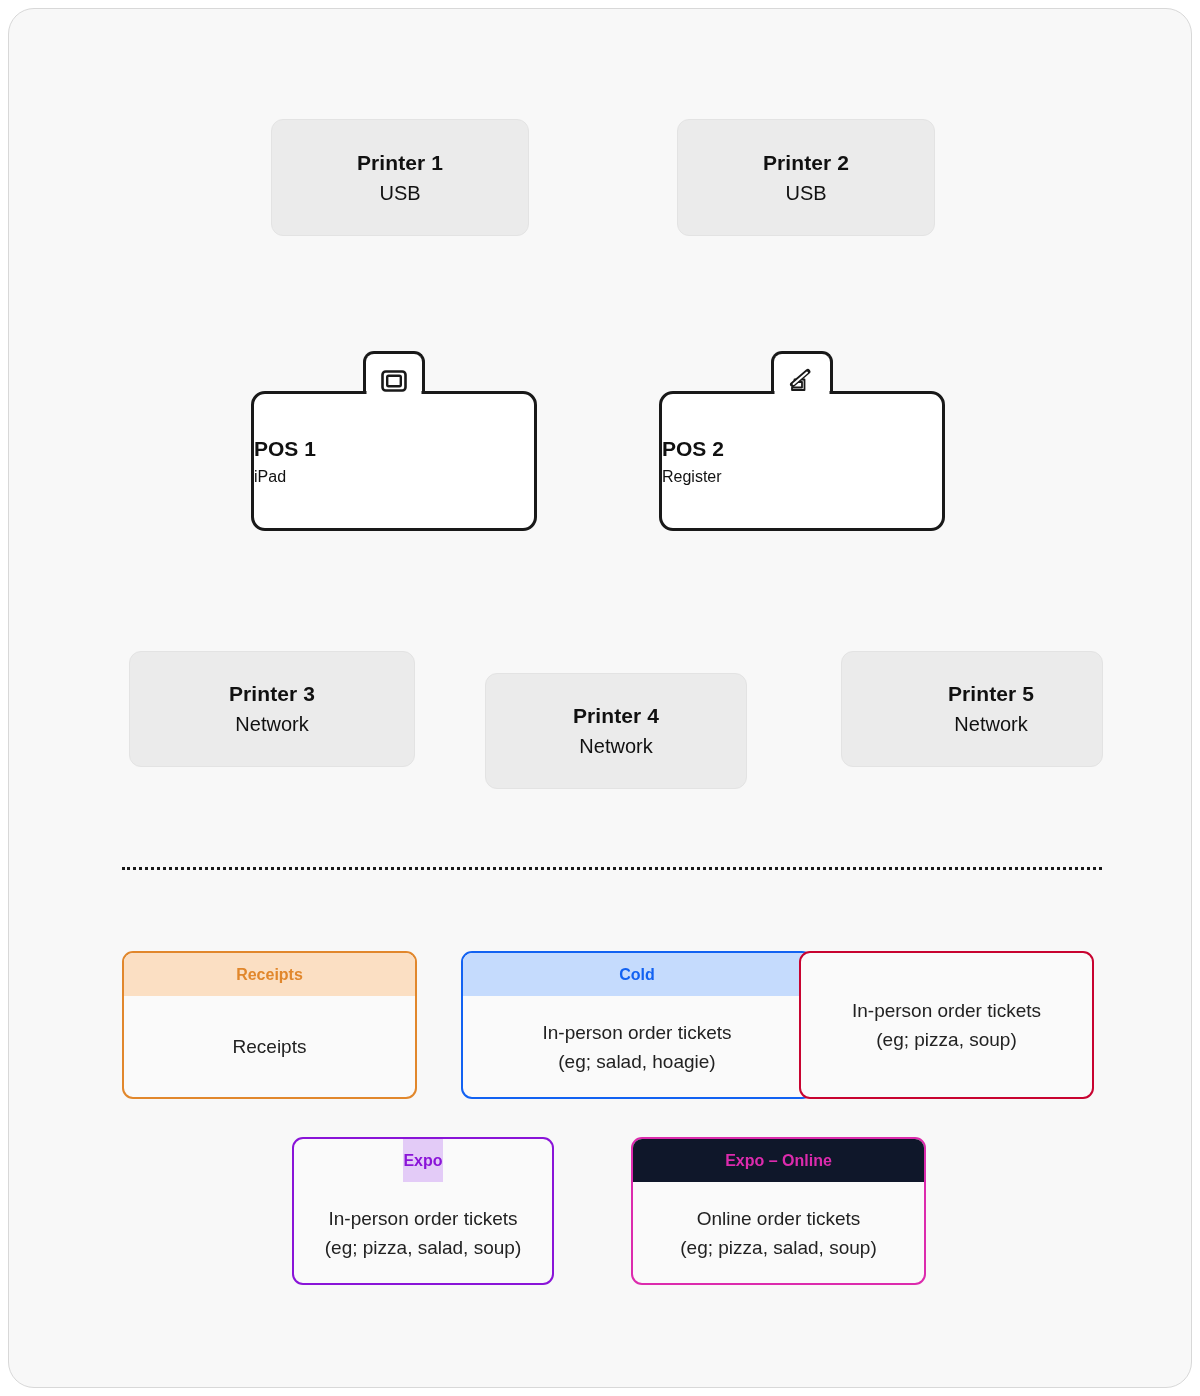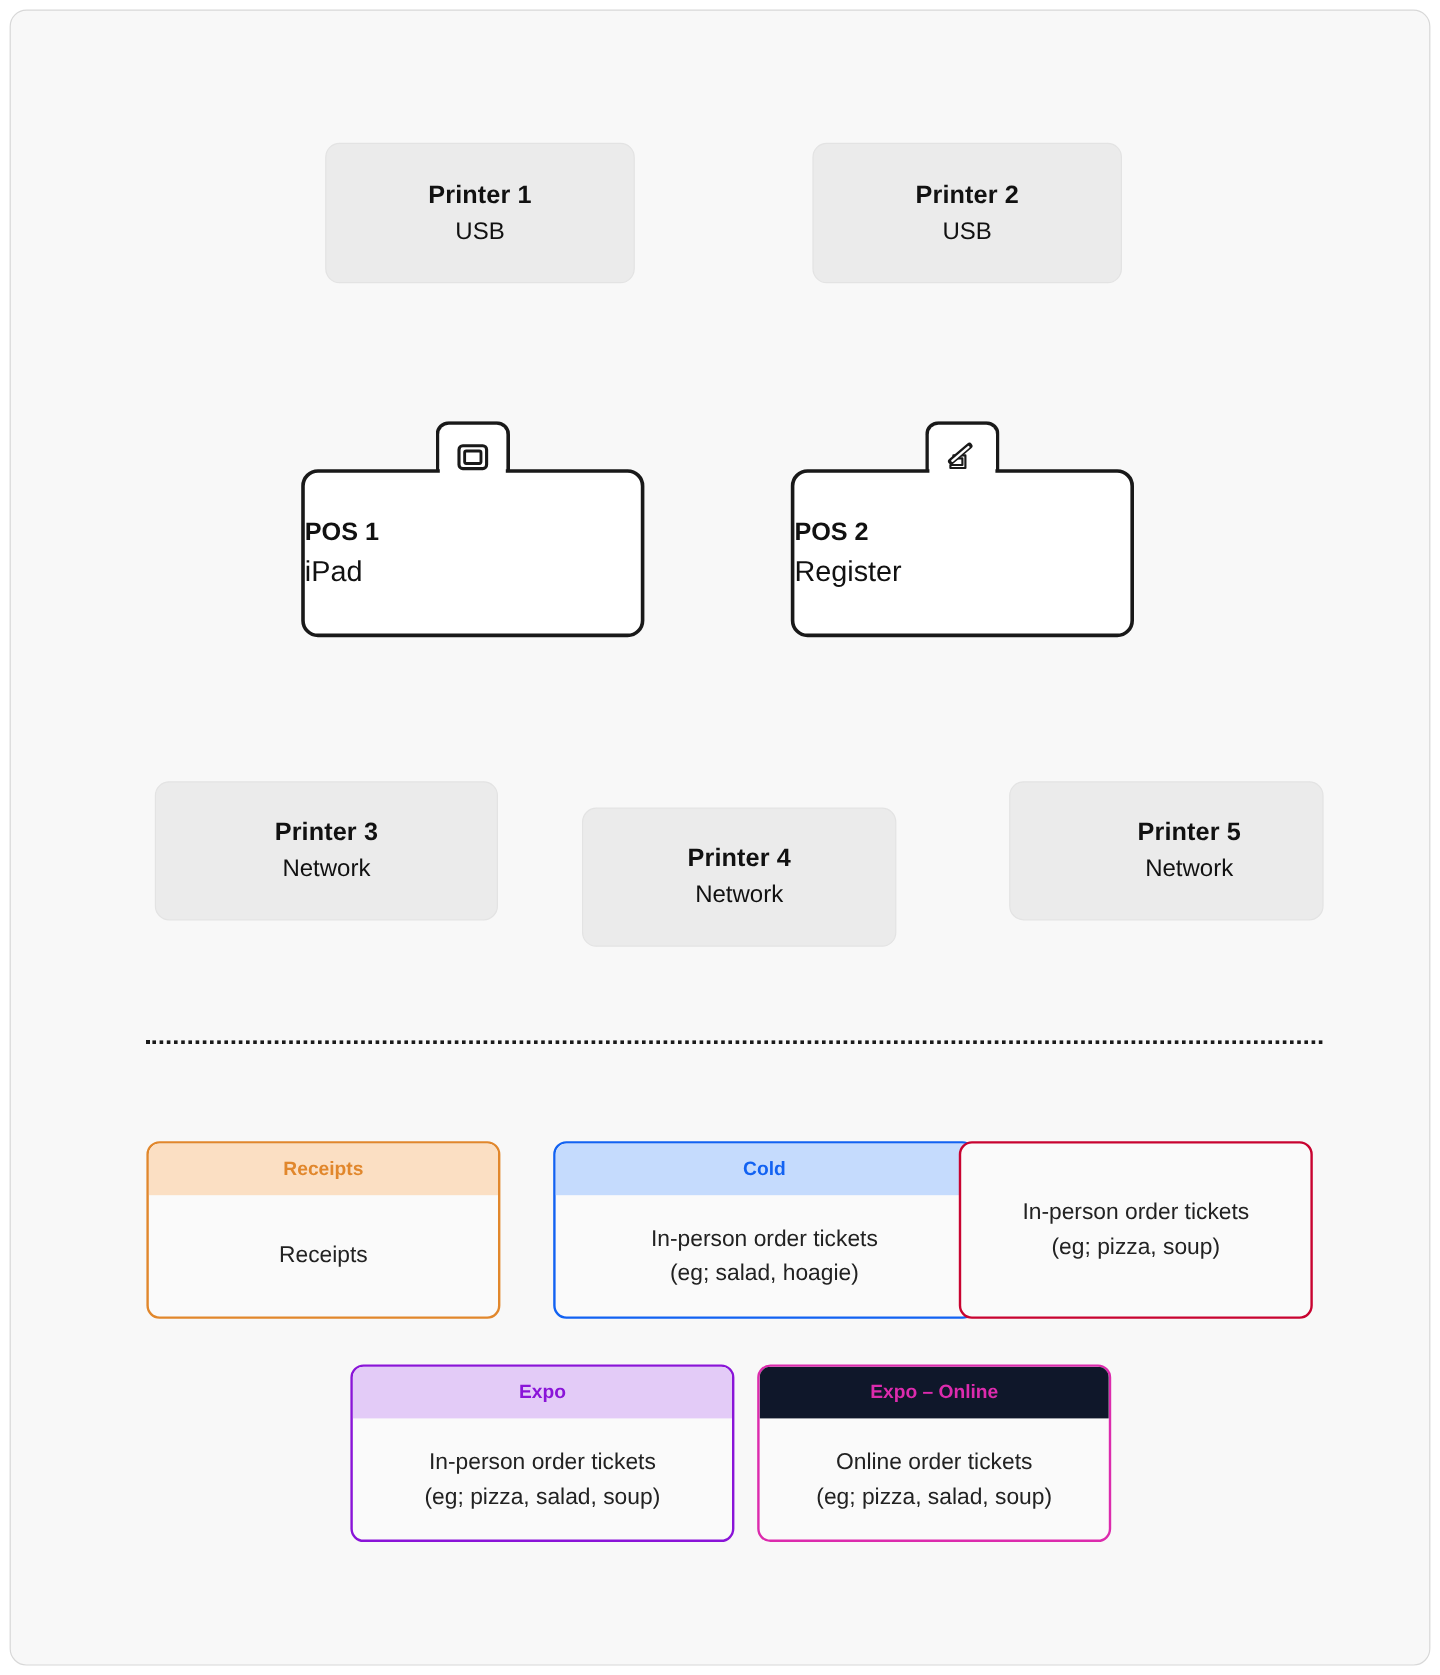--- a/index.html
+++ b/index.html
@@ -12,21 +12,21 @@
   }
 
   #frame {
     position: absolute;
     left: 8px;
     top: 8px;
     width: 1184px;
     height: 1380px;
     background: #f8f8f8;
     border: 1px solid #d8d8d8;
-    border-radius: 14px;
+    border-radius: 26px;
     overflow: hidden;
   }
 
   .abs { position: absolute; }
 
   
   .printer {
     background: #ebebeb;
     border: 1px solid #e3e3e3;
     border-radius: 12px;
@@ -104,21 +104,21 @@
     display: flex;
     align-items: center;
     justify-content: center;
   }
   .pos-body .ttl {
     font-size: 21px;
     font-weight: bold;
     margin-bottom: 7px;
   }
   .pos-body .sub {
-    font-size: 24px;
+    font-size: 16px;
   }
 
   
   #divider {
     height: 0;
     border-top: 3px dotted #1a1a1a;
   }
 
   
   .card {
@@ -233,21 +233,21 @@
     </div>
   </div>
 
   <div class="card abs" style="left:790px; top:942px; width:295px; height:148px; border:2.5px solid #C80330;">
     <div class="bd">
       <div>In-person order tickets</div>
       <div>(eg; pizza, soup)</div>
     </div>
   </div>
 
-  <div class="card abs" style="left:283px; top:1128px; width:320px; height:148px; border:2.5px solid #8A14D8;">
+  <div class="card abs" style="left:283px; top:1128px; width:262px; height:148px; border:2.5px solid #8A14D8;align-items:center;">
     <div class="hd" style="background:#E3CBF7; color:#8A14D8;">
       <span>Expo</span>
     </div>
     <div class="bd">
       <div>In-person order tickets</div>
       <div>(eg; pizza, salad, soup)</div>
     </div>
   </div>
 
   <div class="card abs" style="left:622px; top:1128px; width:295px; height:148px; border:2.5px solid #DC2BAD;">

